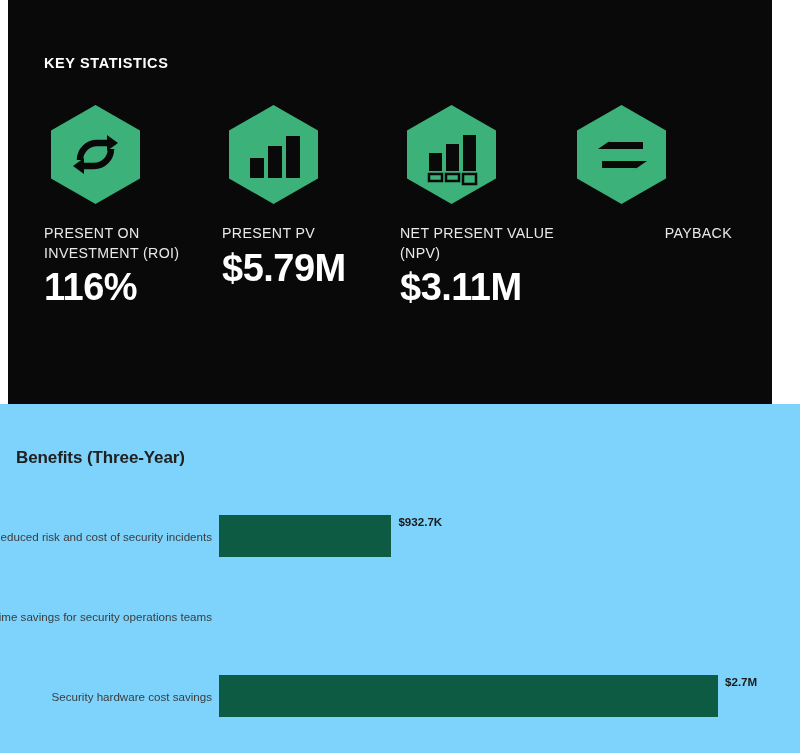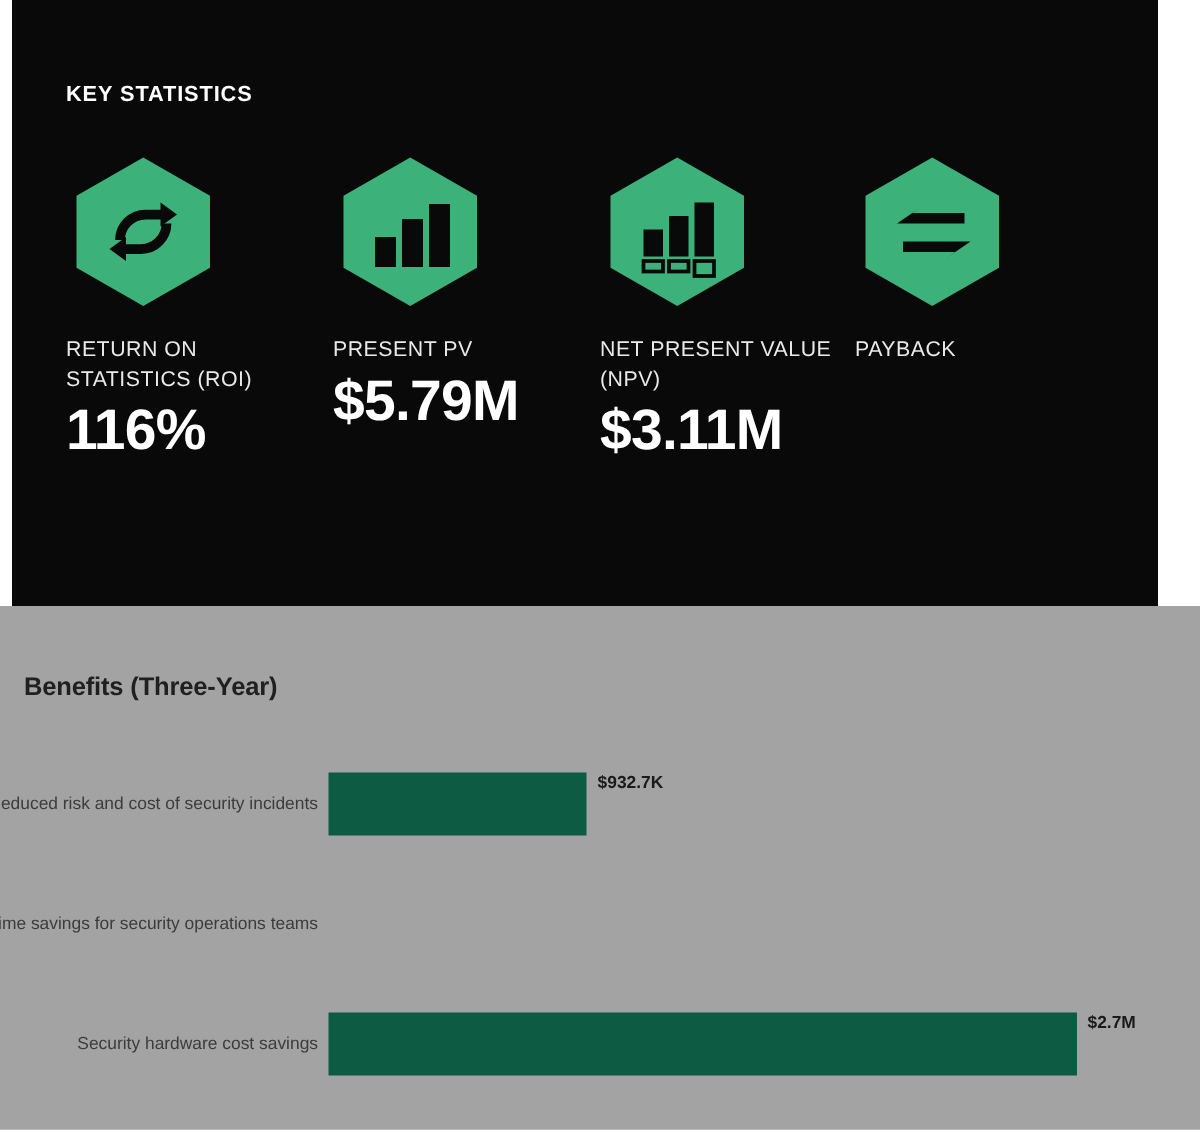--- a/index.html
+++ b/index.html
@@ -36,21 +36,21 @@
   }
 
   .stat-card {
     position: absolute;
     top: 103px;
     width: 172px;
   }
   .stat-card.c0 { left: 36px; }
   .stat-card.c1 { left: 214px; }
   .stat-card.c2 { left: 392px; }
-  .stat-card.c3 { left: 562px; }
+  .stat-card.c3 { left: 562px; text-align: right; }
 
   .hex-wrap {
     width: 103px;
     height: 103px;
     position: relative;
   }
   .hex-wrap svg { display: block; }
 
   .stat-label {
     margin-top: 18px;
@@ -70,21 +70,21 @@
     white-space: nowrap;
   }
 
   
   #chart-section {
     position: absolute;
     left: 0;
     top: 404px;
     width: 800px;
     height: 349px;
-    background: #a3a3a3;
+    background: #7dd3fc;
   }
   #chart-title {
     position: absolute;
     left: 16px;
     top: 44px;
     font-size: 17px;
     font-weight: bold;
     color: #202020;
     letter-spacing: -0.1px;
   }
@@ -143,21 +143,21 @@
       <svg width="103" height="103" viewBox="0 0 103 103">
         <polygon points="51.5,2 96,27.5 96,75.5 51.5,101 7,75.5 7,27.5" fill="#3cb179"></polygon>
         <g fill="none" stroke="#090909" stroke-width="6.5" stroke-linecap="butt">
           <path d="M36 57 A17 17 0 0 1 53 40 L66 40"></path>
           <path d="M67 46 A17 17 0 0 1 50 63 L37 63"></path>
         </g>
         <polygon points="63,32 74,40 63,48" fill="#090909"></polygon>
         <polygon points="40,55 29,63 40,71" fill="#090909"></polygon>
       </svg>
     </div>
-    <div class="stat-label">RETURN ON STATISTICS (ROI)</div>
+    <div class="stat-label">PRESENT ON INVESTMENT (ROI)</div>
     <div class="stat-value">116%</div>
   </div>
 
   <div class="stat-card c1">
     <div class="hex-wrap">
       <svg width="103" height="103" viewBox="0 0 103 103">
         <polygon points="51.5,2 96,27.5 96,75.5 51.5,101 7,75.5 7,27.5" fill="#3cb179"></polygon>
         <rect x="28" y="55" width="14" height="20" fill="#090909"></rect>
         <rect x="46" y="43" width="14" height="32" fill="#090909"></rect>
         <rect x="64" y="33" width="14" height="42" fill="#090909"></rect>

